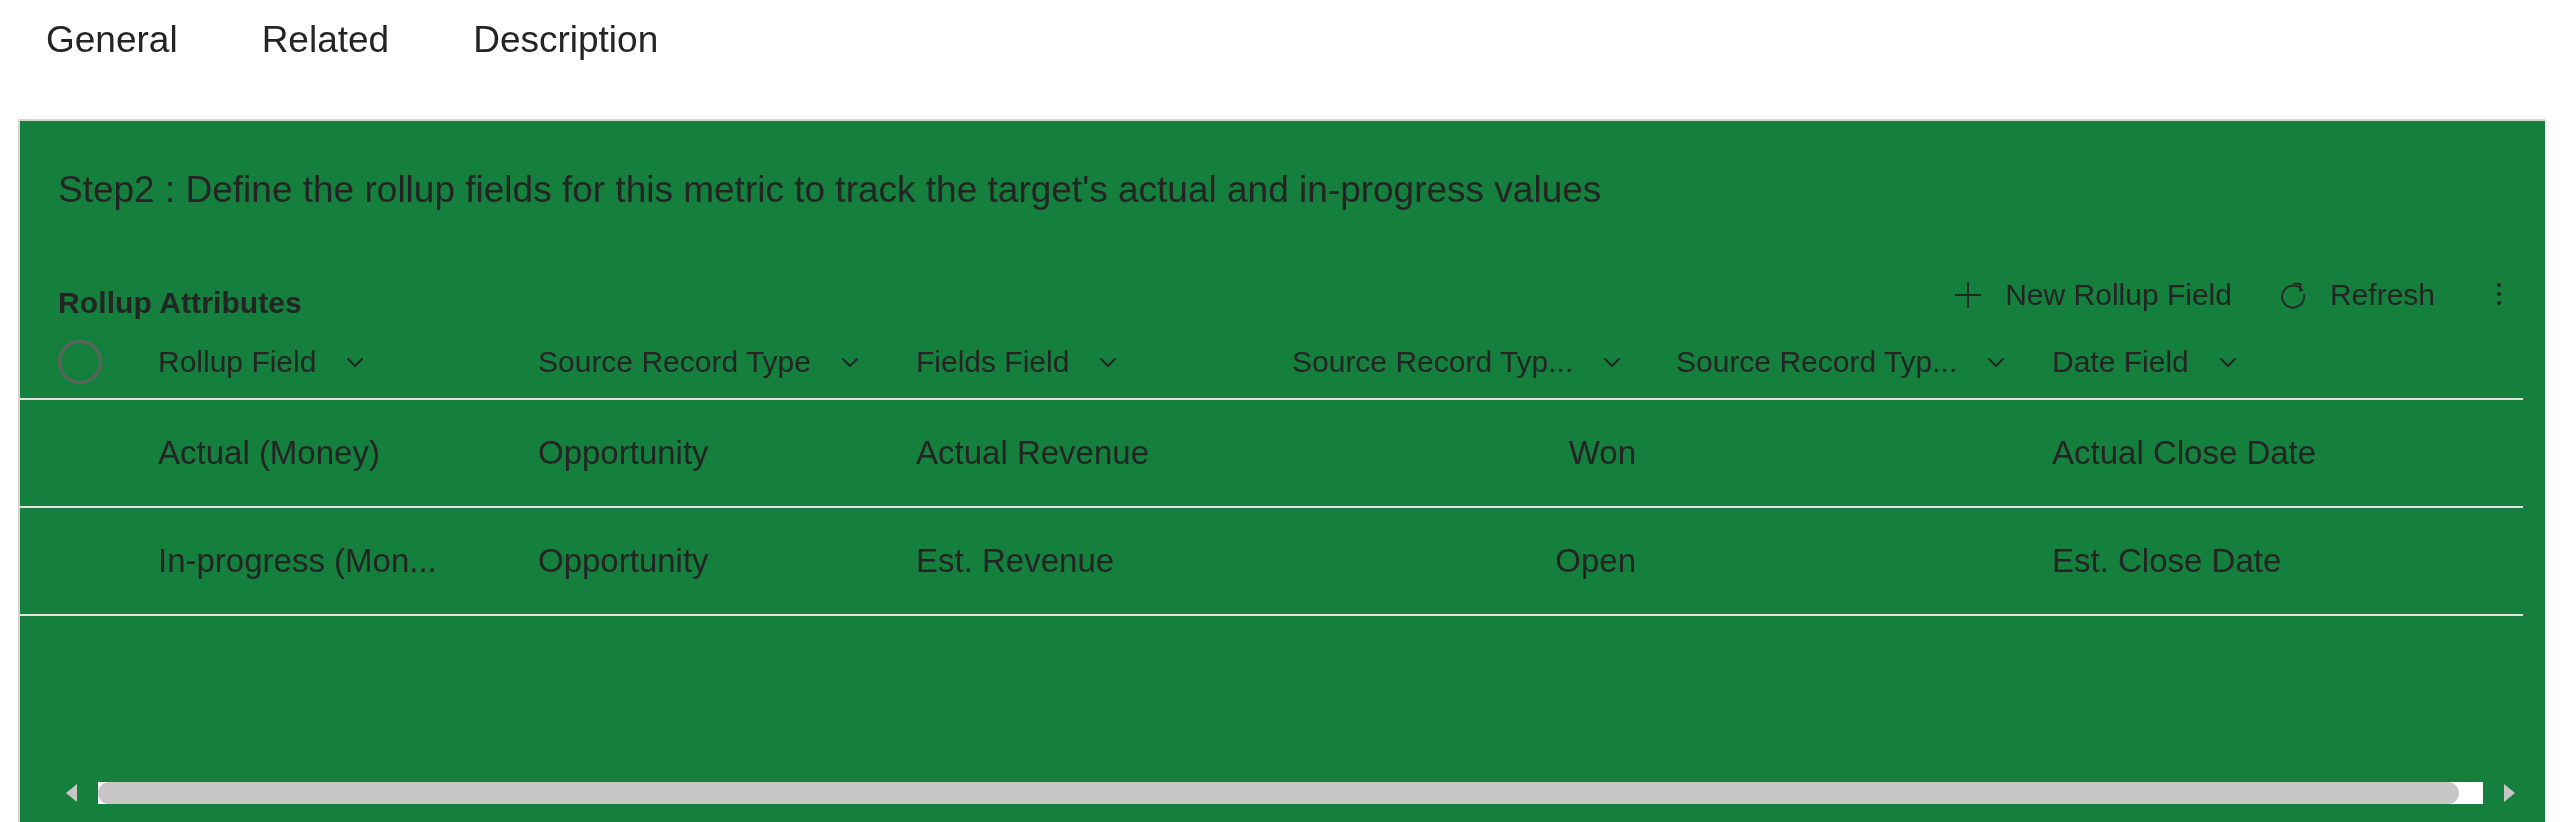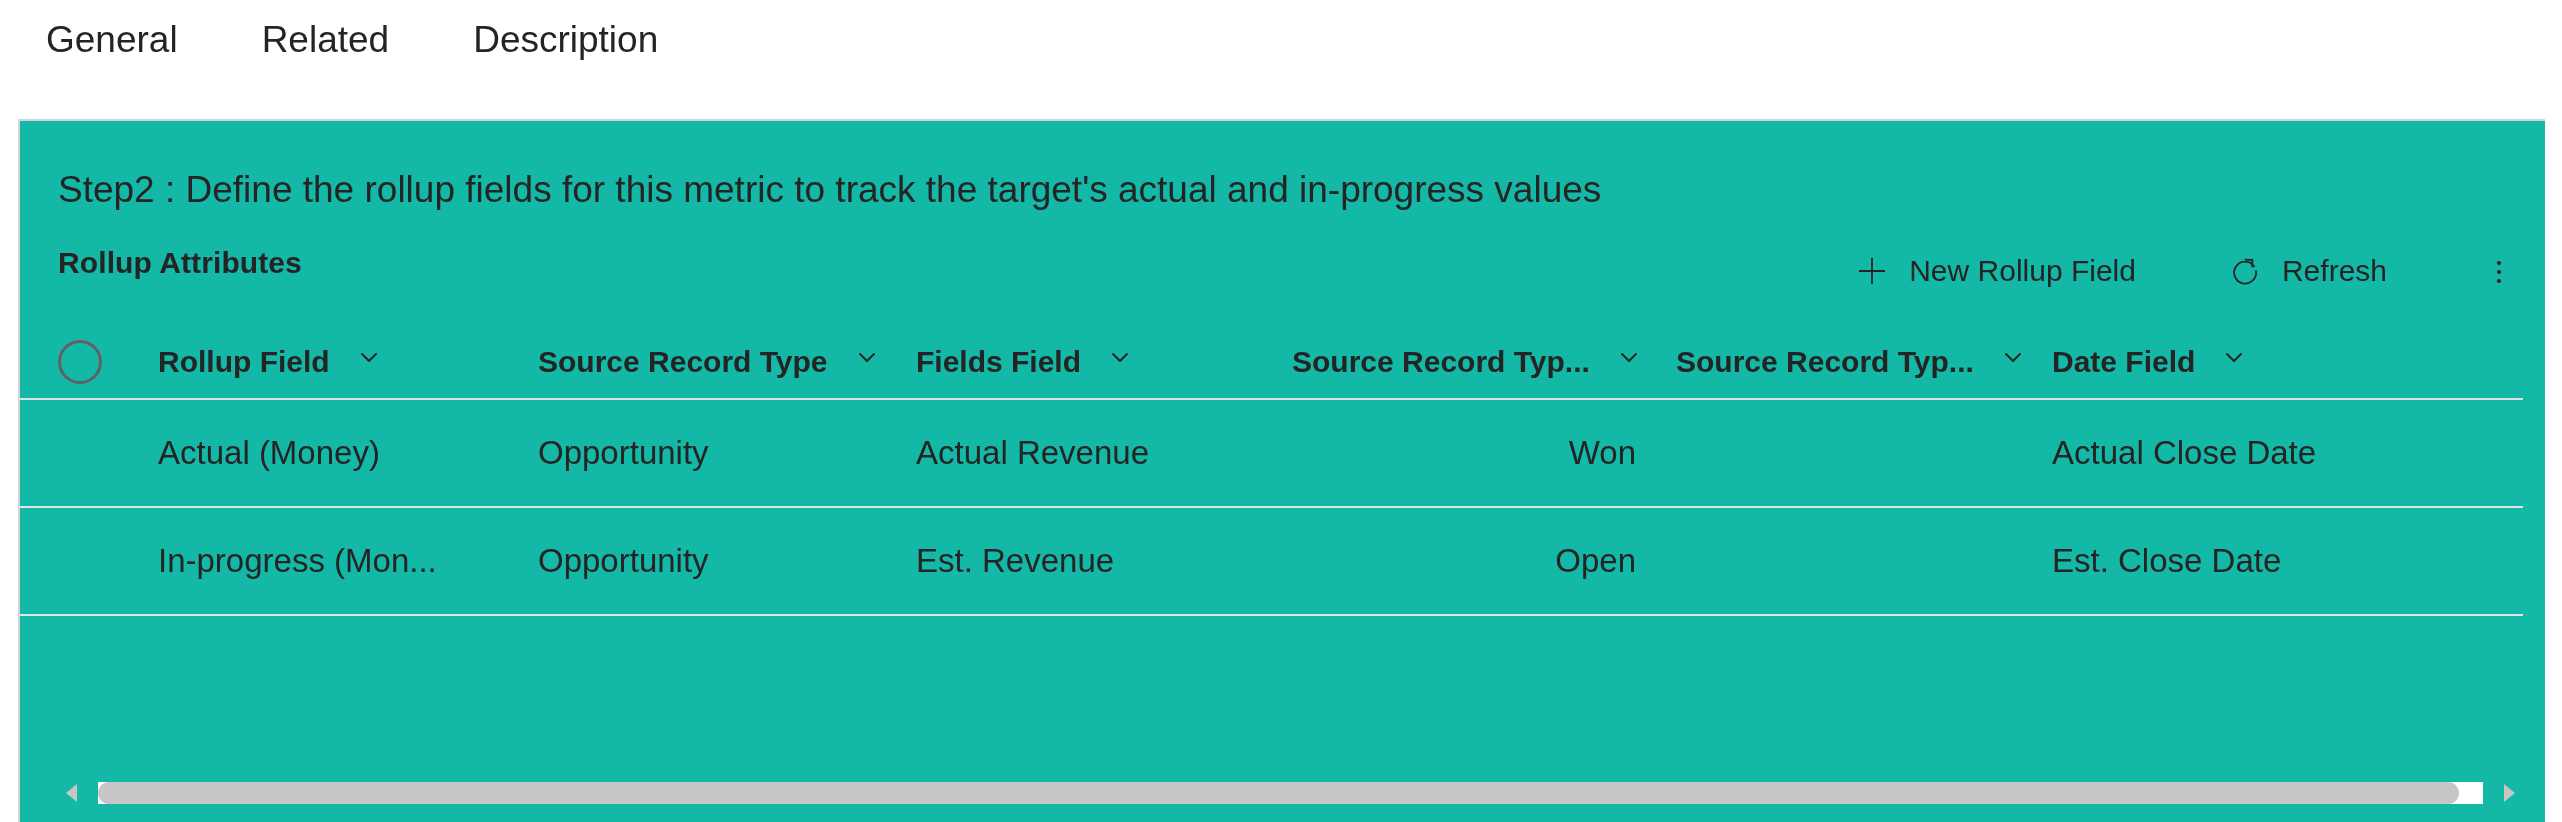--- a/index.html
+++ b/index.html
@@ -60,40 +60,39 @@
   
   .panel {
     position: absolute;
     left: 18px;
     top: 119px;
     width: 2527px;
     height: 703px;
     border-top: 2px solid #d6d6d6;
     border-left: 2px solid #d6d6d6;
     box-sizing: border-box;
-    background: #14b8a6;
+    background: #15803d;
   }
 
   .step-text {
     font-size: 37px;
     line-height: 48px;
     color: #242424;
     padding: 45px 0 0 38px;
     font-weight: 400;
     white-space: nowrap;
   }
 
   
   .commandbar {
     display: flex;
-    align-items: flex-start;
+    align-items: flex-end;
     height: 74px;
     margin-top: 32px;
     padding: 0 22px 0 38px;
-    gap: 48px;
   }
   .grid-title {
     font-size: 30px;
     font-weight: 700;
     color: #242424;
     letter-spacing: 0.1px;
     white-space: nowrap;
   }
   .cmd-spacer { flex: 1 1 auto; }
   .cmd-btn {
@@ -158,25 +157,25 @@
   .cell {
     box-sizing: border-box;
     padding-right: 18px;
     font-size: 33px;
     color: #242424;
     white-space: nowrap;
     overflow: hidden;
     text-overflow: ellipsis;
   }
   .grid-header .cell {
-    font-weight: 700;
+    font-weight: 400;
     font-size: 30px;
     color: #242424;
     display: flex;
-    align-items: flex-start;
+    align-items: center;
     gap: 27px;
     cursor: pointer;
   }
   .col-select   { width: 100px; flex: 0 0 100px; display: flex; align-items: center; }
   .col-rollup   { width: 380px; flex: 0 0 380px; }
   .col-srctype  { width: 378px; flex: 0 0 378px; }
   .col-srcfield { width: 376px; flex: 0 0 376px; }
   .col-srctype2 { width: 384px; flex: 0 0 384px; }
   .col-srctype3 { width: 376px; flex: 0 0 376px; }
   .col-datefield{ width: 400px; flex: 0 0 400px; }

